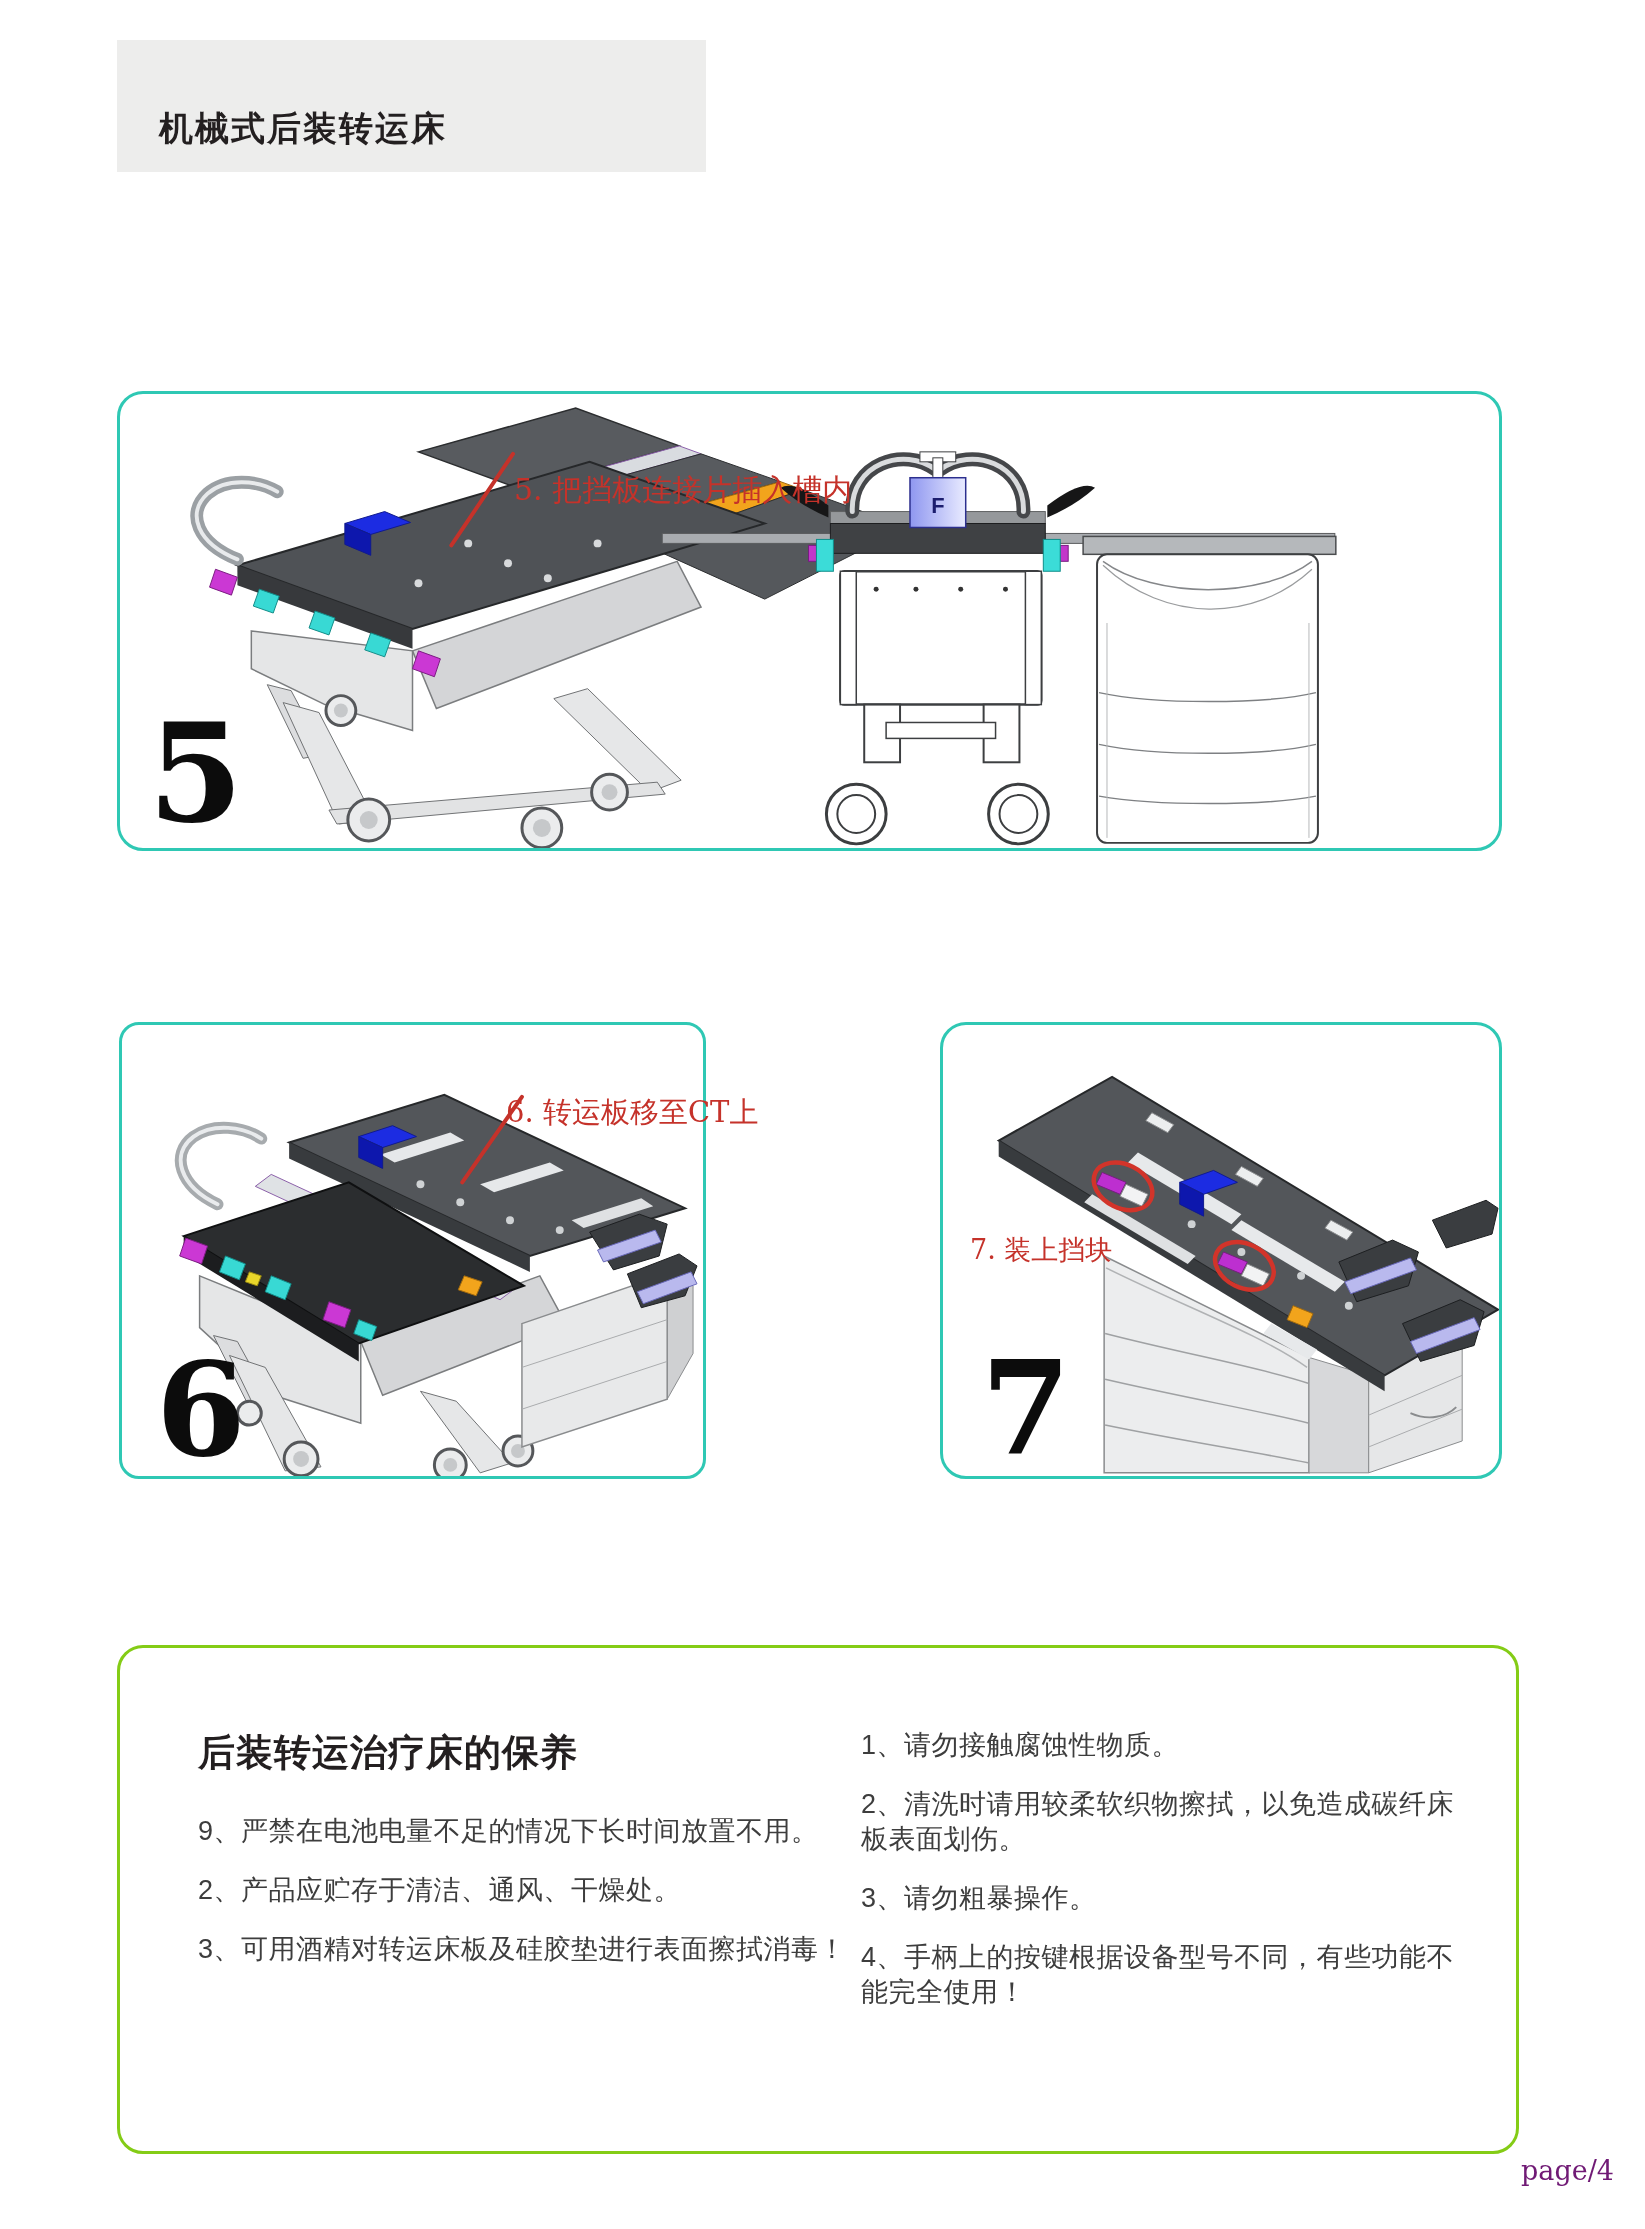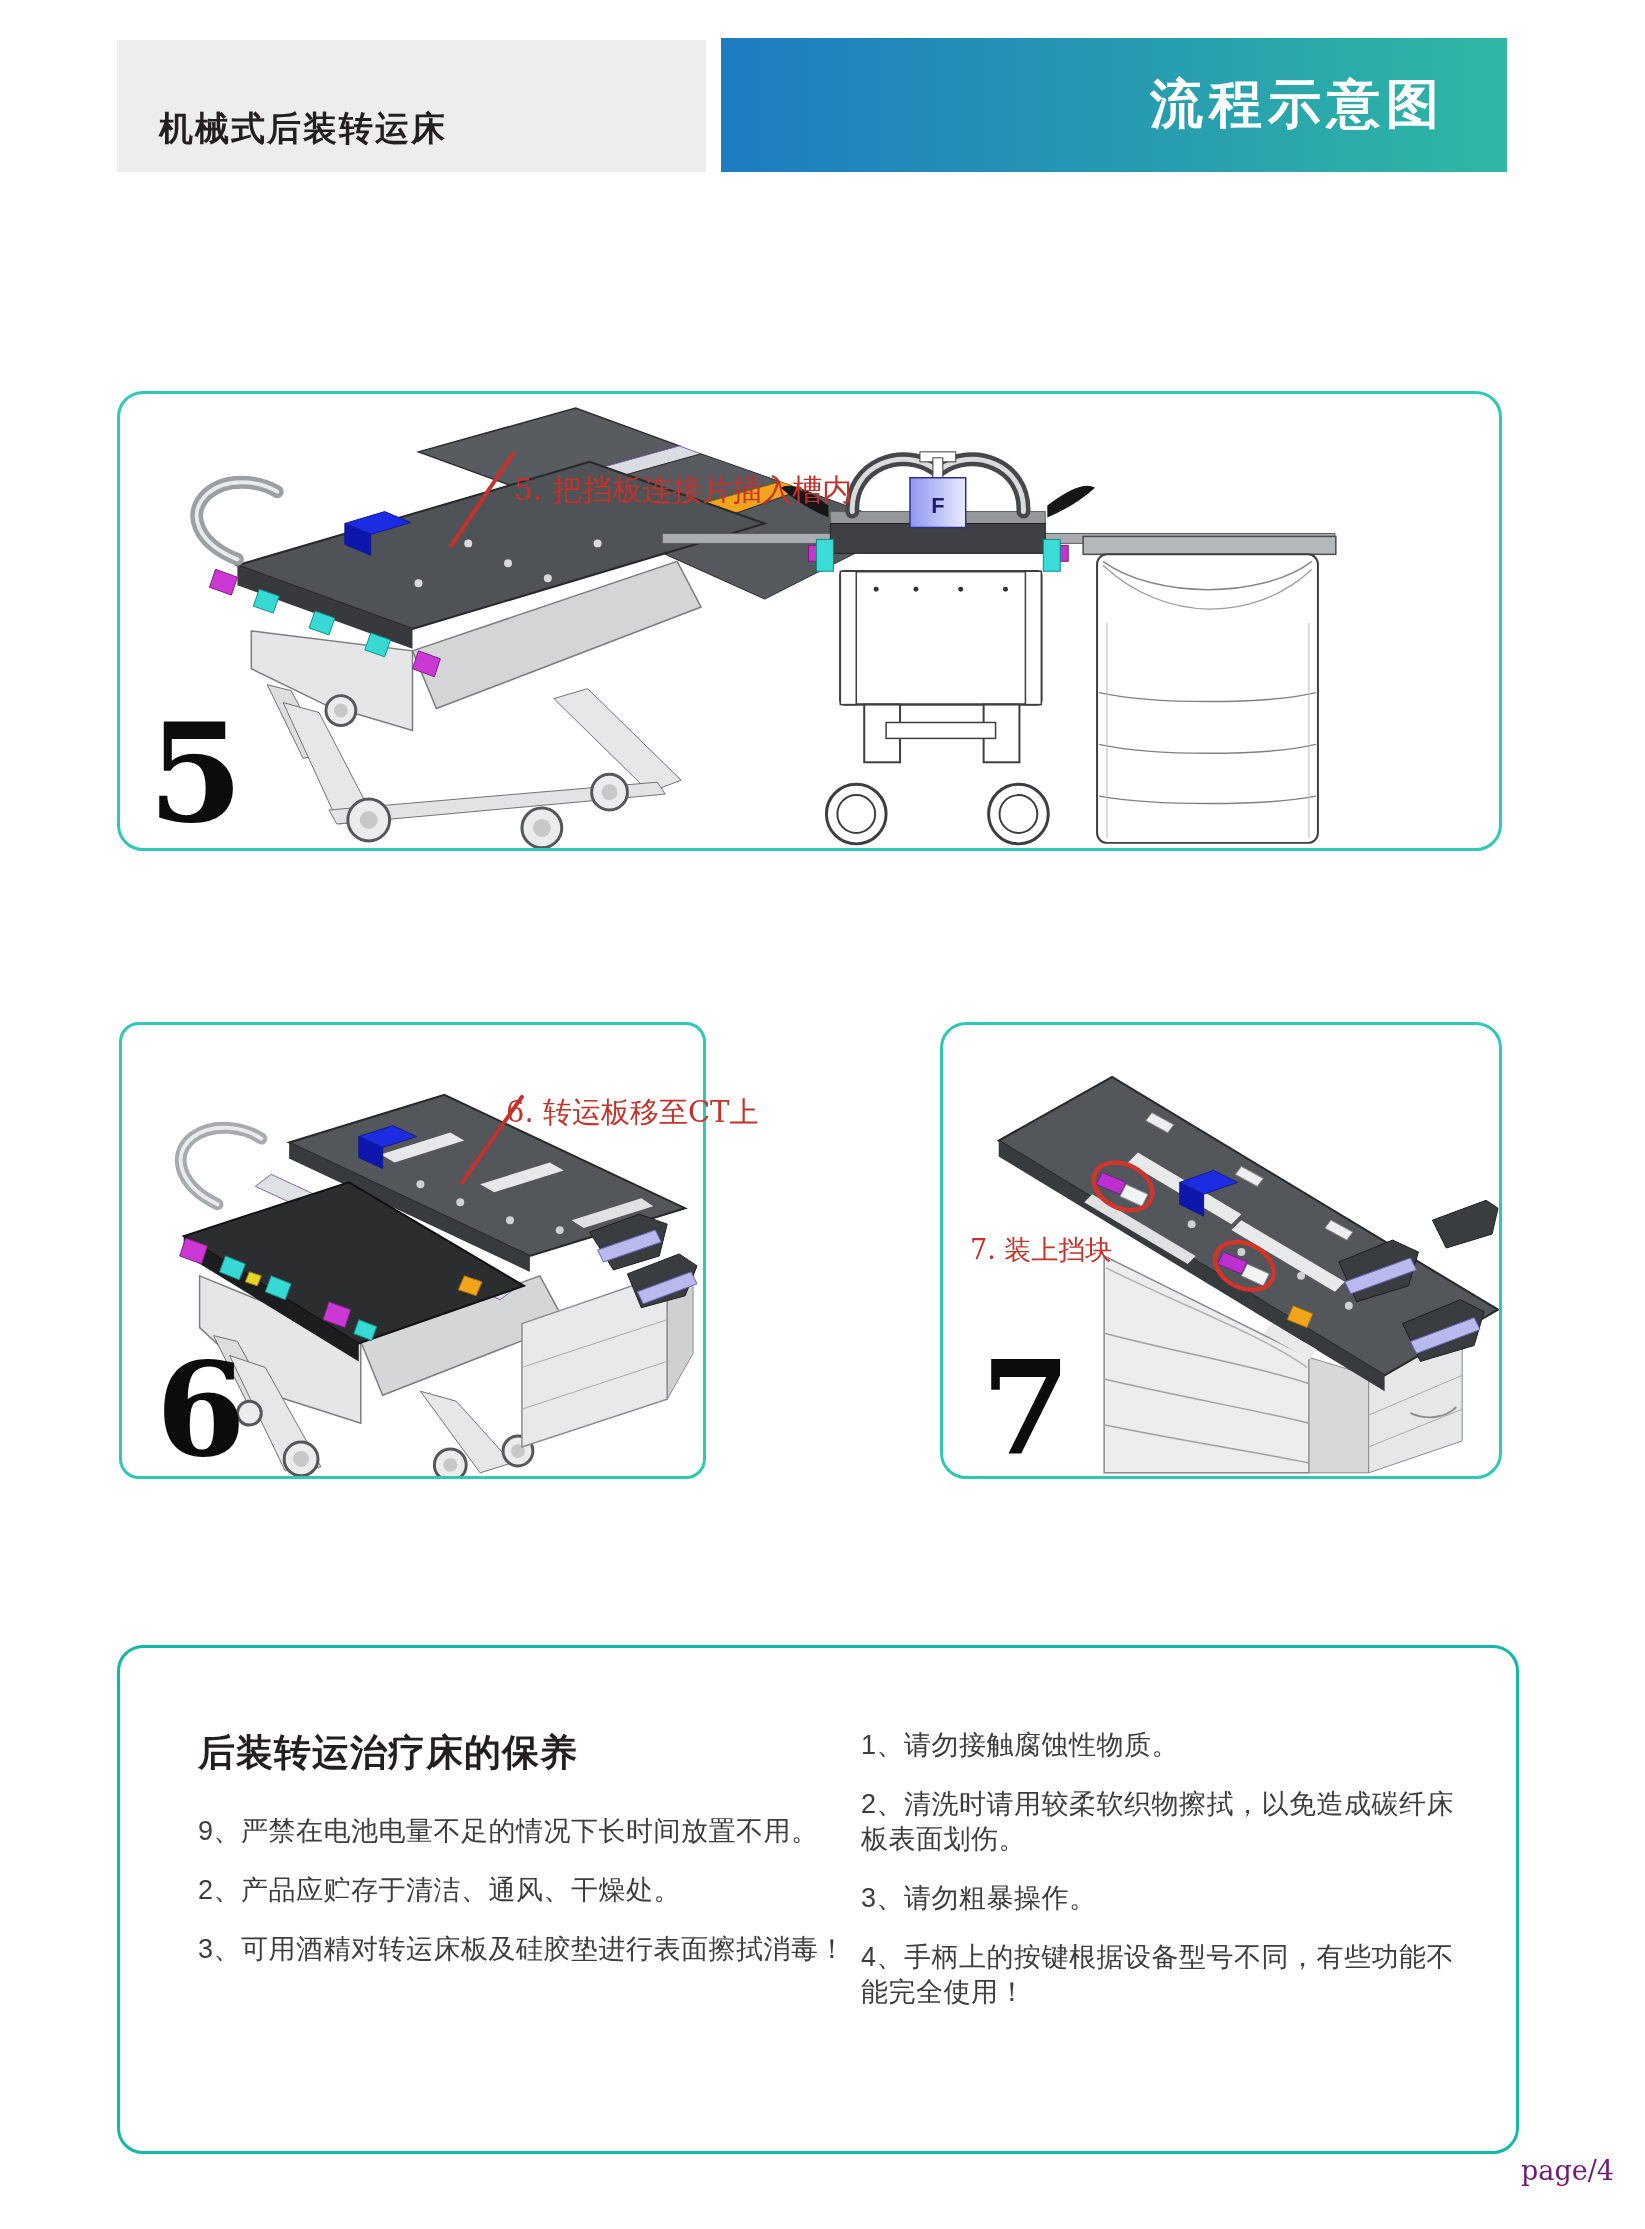--- a/index.html
+++ b/index.html
@@ -29,40 +29,37 @@
   #num6{left:34px;bottom:8px;font-size:129px;}
   #num7{left:38px;bottom:10px;font-size:129px;}
   .anno{position:absolute;font-family:"DejaVu Serif","Liberation Serif",serif;
         color:#c5322a;white-space:nowrap;margin-top:30px;}
   #anno5{left:394px;top:46px;font-size:30px;}
   #anno6{left:384px;top:38px;font-size:29px;}
   #anno7{left:27px;top:177px;font-size:27px;}
 
   
   .panel-care{position:absolute;left:117px;top:1645px;width:1402px;height:509px;
-              border:3px solid #14b8a6;border-radius:26px;background:#ffffff;box-sizing:border-box;}
+              border:3px solid #84cc16;border-radius:26px;background:#ffffff;box-sizing:border-box;}
   .care-col{position:absolute;top:80px;}
   #care-left{left:78px;width:657px;}
   #care-right{left:741px;width:617px;}
   .care-title{font-size:37px;font-weight:bold;color:#231f20;margin:0 0 36px 0;letter-spacing:1px;}
   .care-item{font-size:27px;color:#3d3d3d;line-height:1.3;margin:0 0 24px 0;letter-spacing:0.5px;}
 
   .page-num{position:absolute;right:32px;top:2155px;font-family:"DejaVu Serif","Liberation Serif",serif;
             font-size:27px;color:#701a75;}
 </style>
 </head>
 <body>
 
 <div class="page">
 
   <div class="header-doc">
     <span class="t">机械式后装转运床</span>
-  </div>
-  <div class="header-banner">
-    <span class="t">流程示意图</span>
   </div>
 
   <div class="panel" id="panel5">
     <svg width="1379" height="454" viewBox="0 0 1386 456">
       <defs>
         <linearGradient id="gradF" x1="0" y1="0" x2="1" y2="0">
           <stop offset="0" stop-color="#8f97f0"></stop>
             <stop offset="1" stop-color="#e9ebff"></stop>
         </linearGradient>
       </defs>

